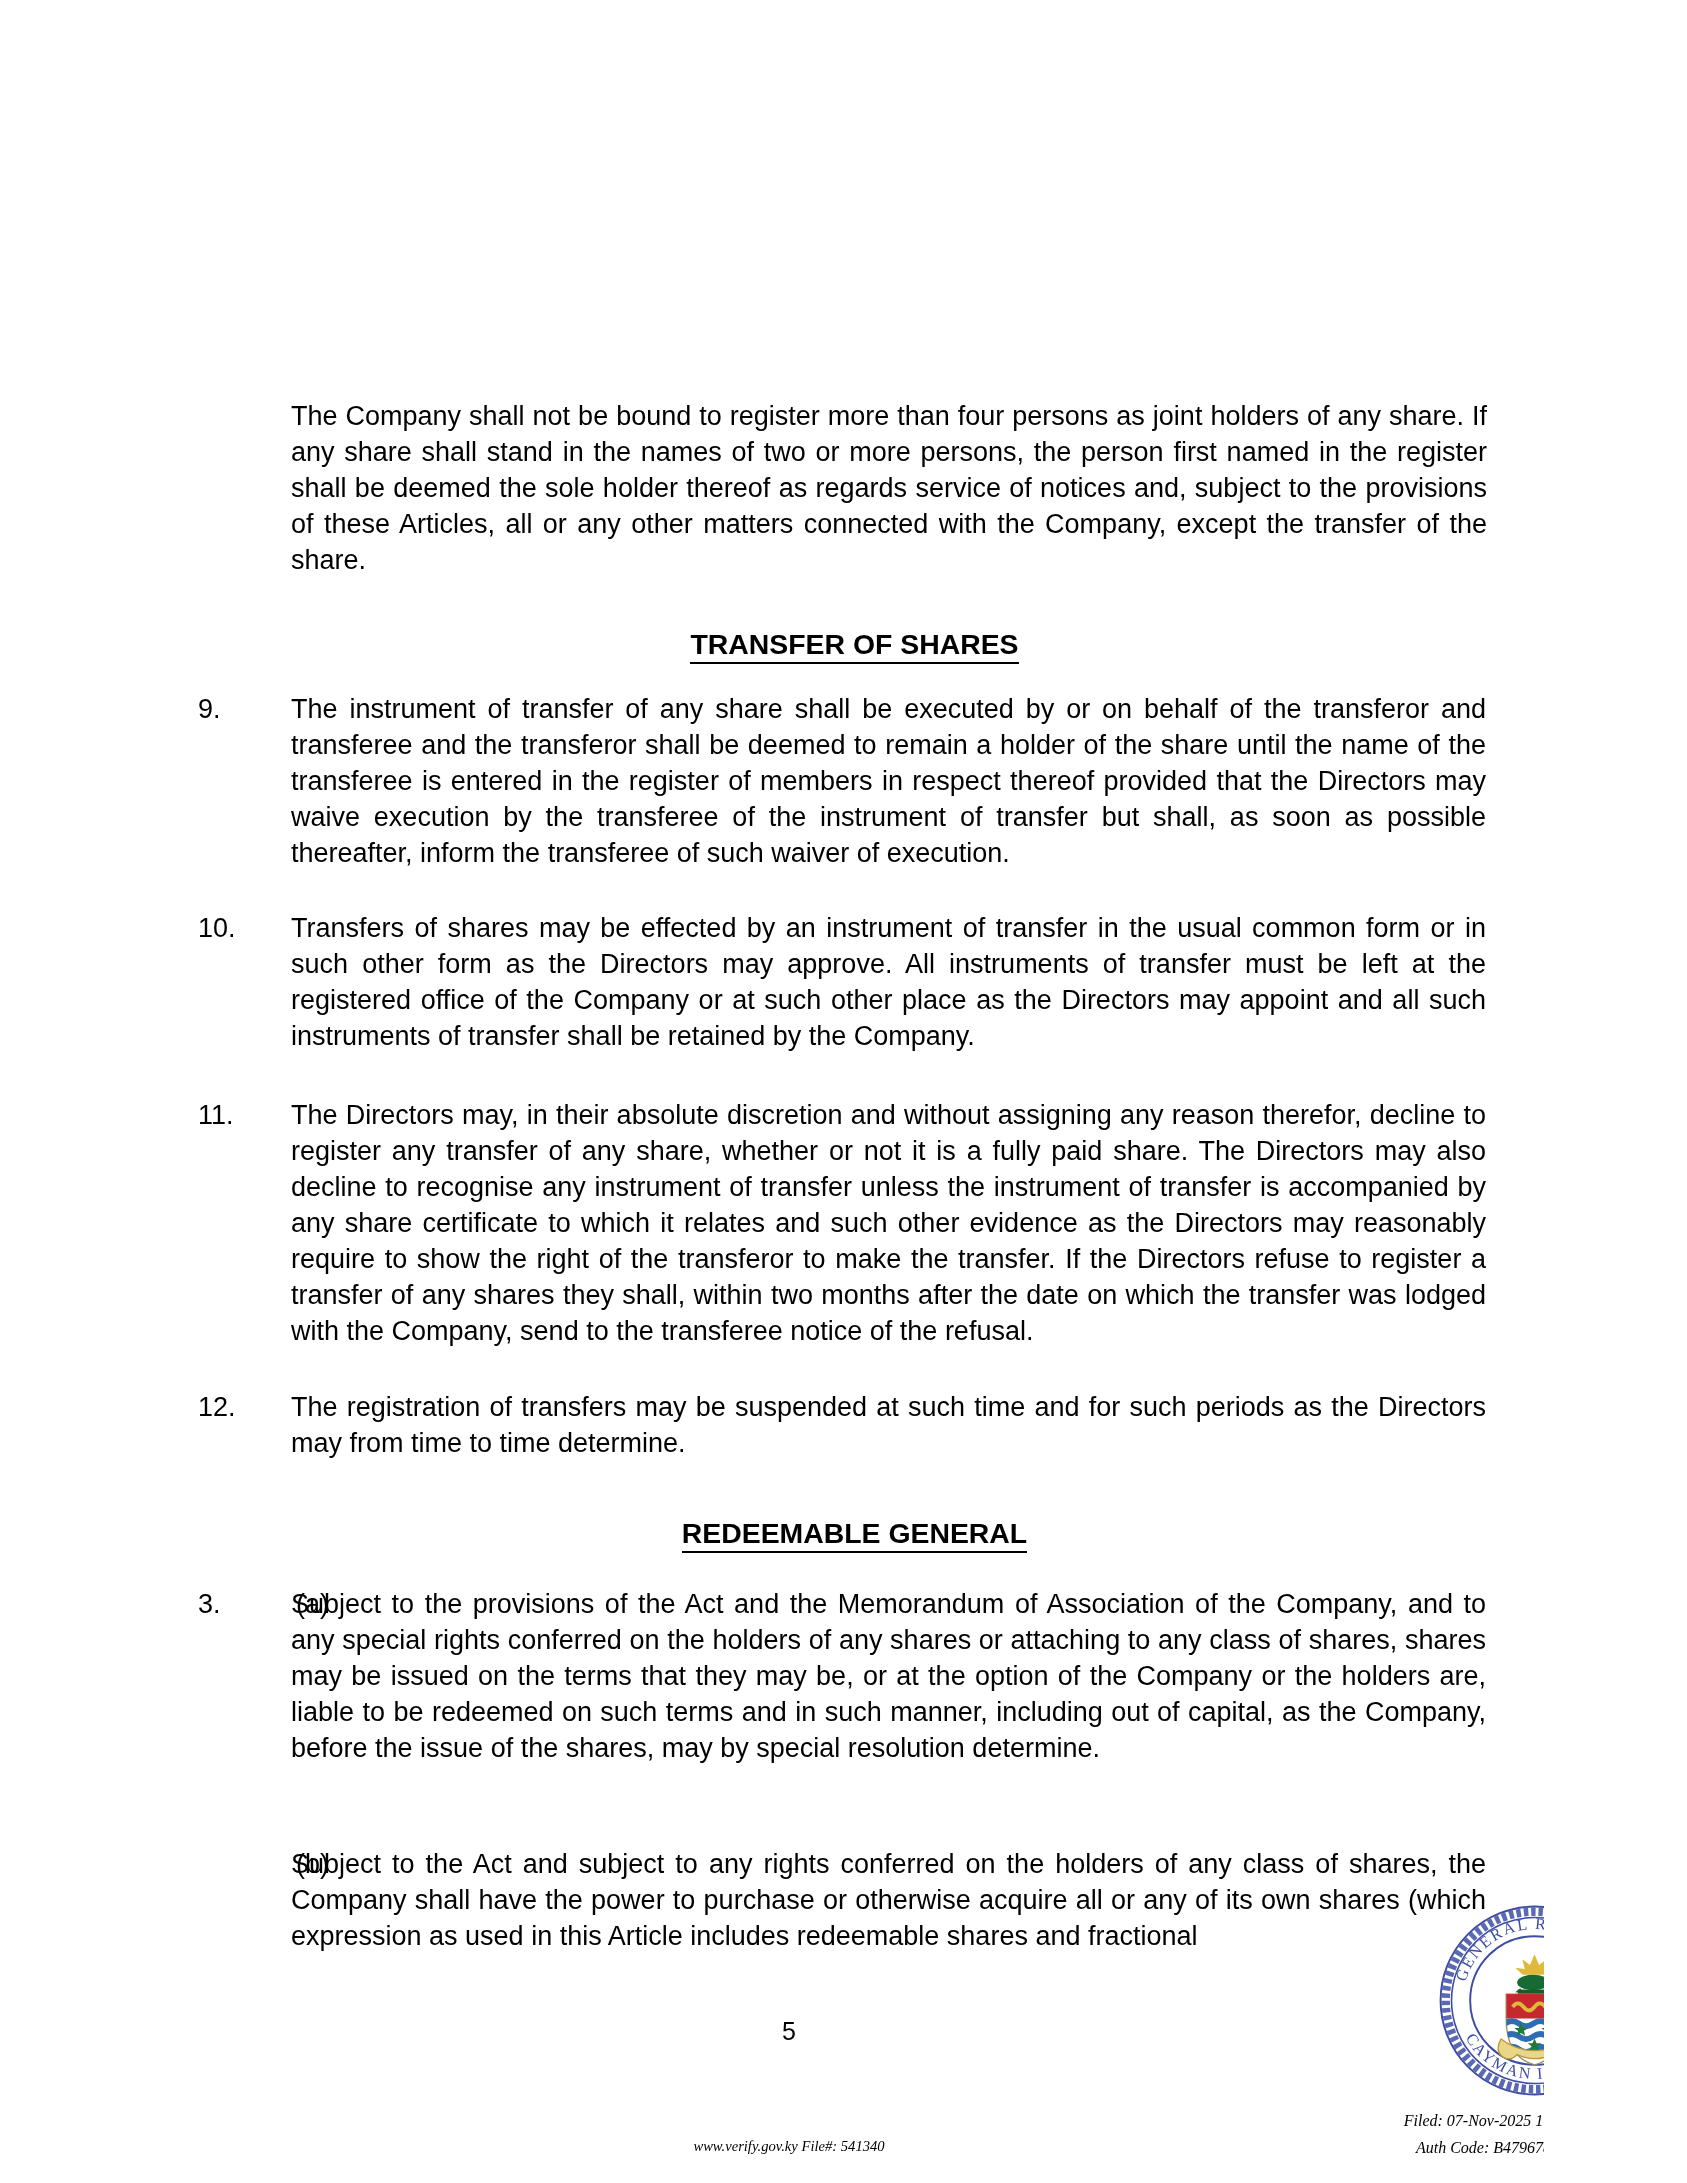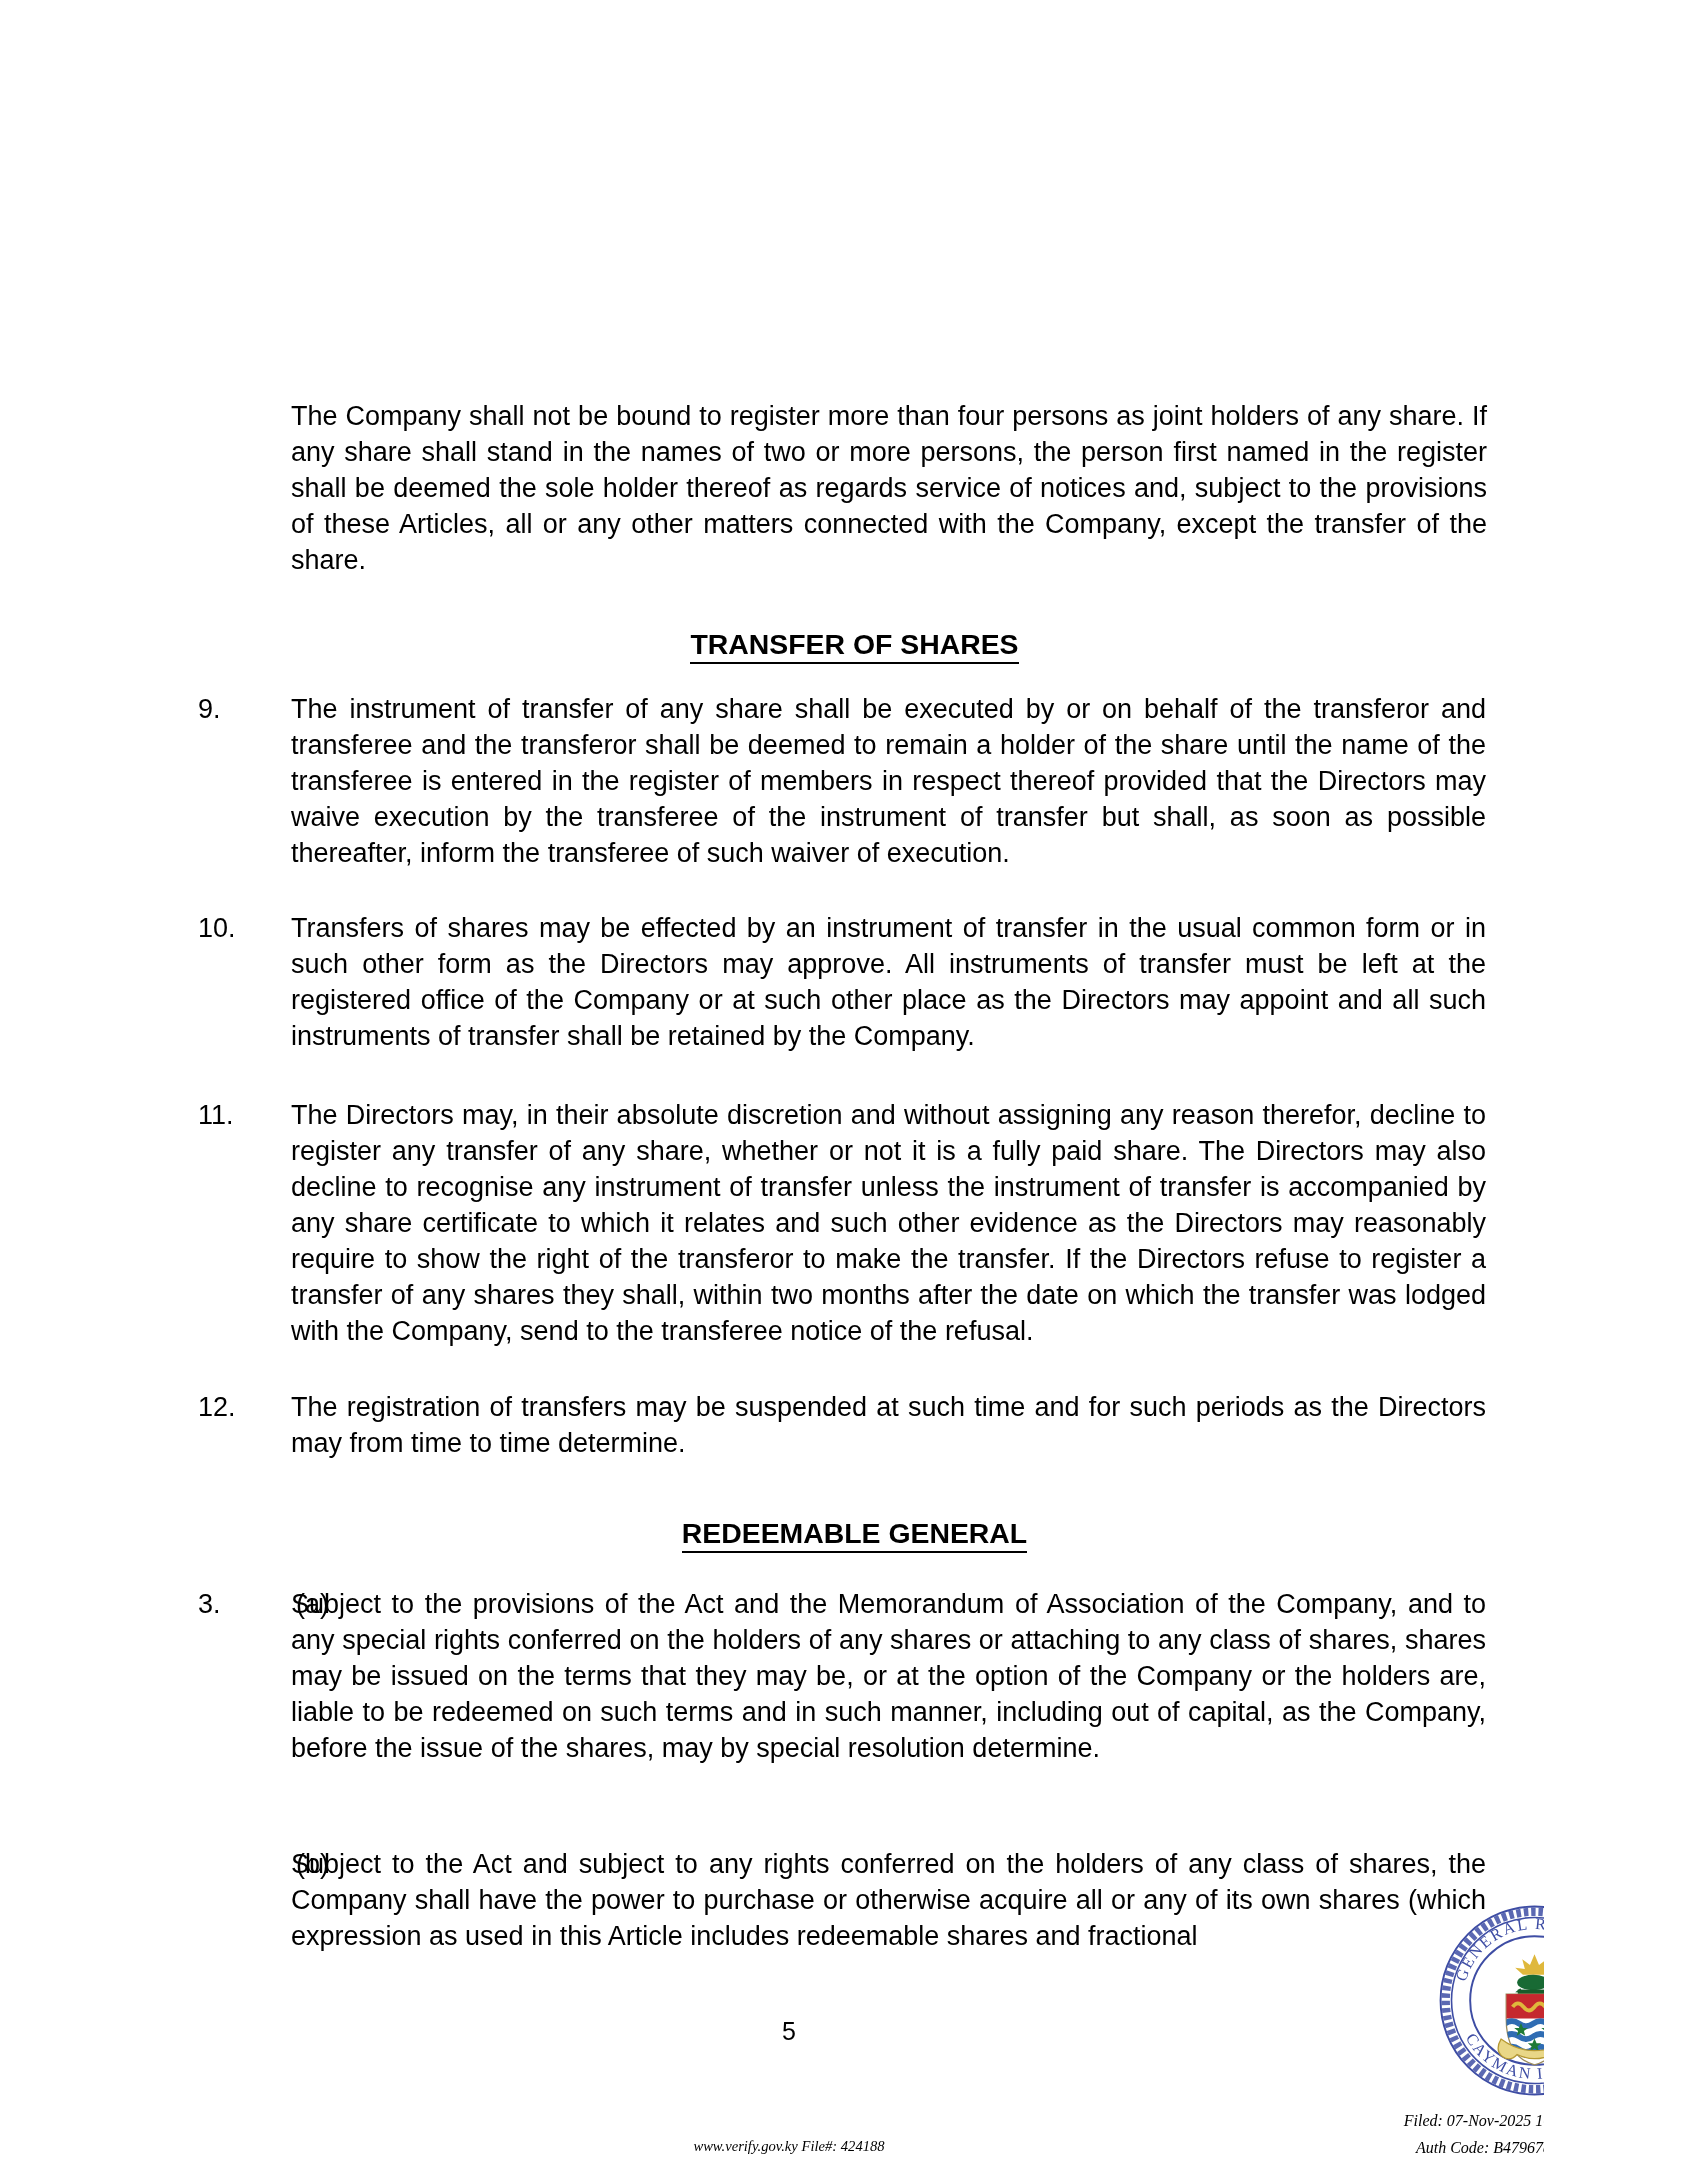--- a/index.html
+++ b/index.html
@@ -218,16 +218,16 @@
     </g>
   </svg>
 
   <div class="page-number">5</div>
 
   <div class="stamp">
     <div>Filed: 07-Nov-2025 16:14 EST</div>
     <div>Auth Code: B47967862631</div>
   </div>
 
-  <div class="verify-footer">www.verify.gov.ky File#: 424188</div>
+  <div class="verify-footer">www.verify.gov.ky File#: 541340</div>
 
 </div>
 
 
 </body></html>

